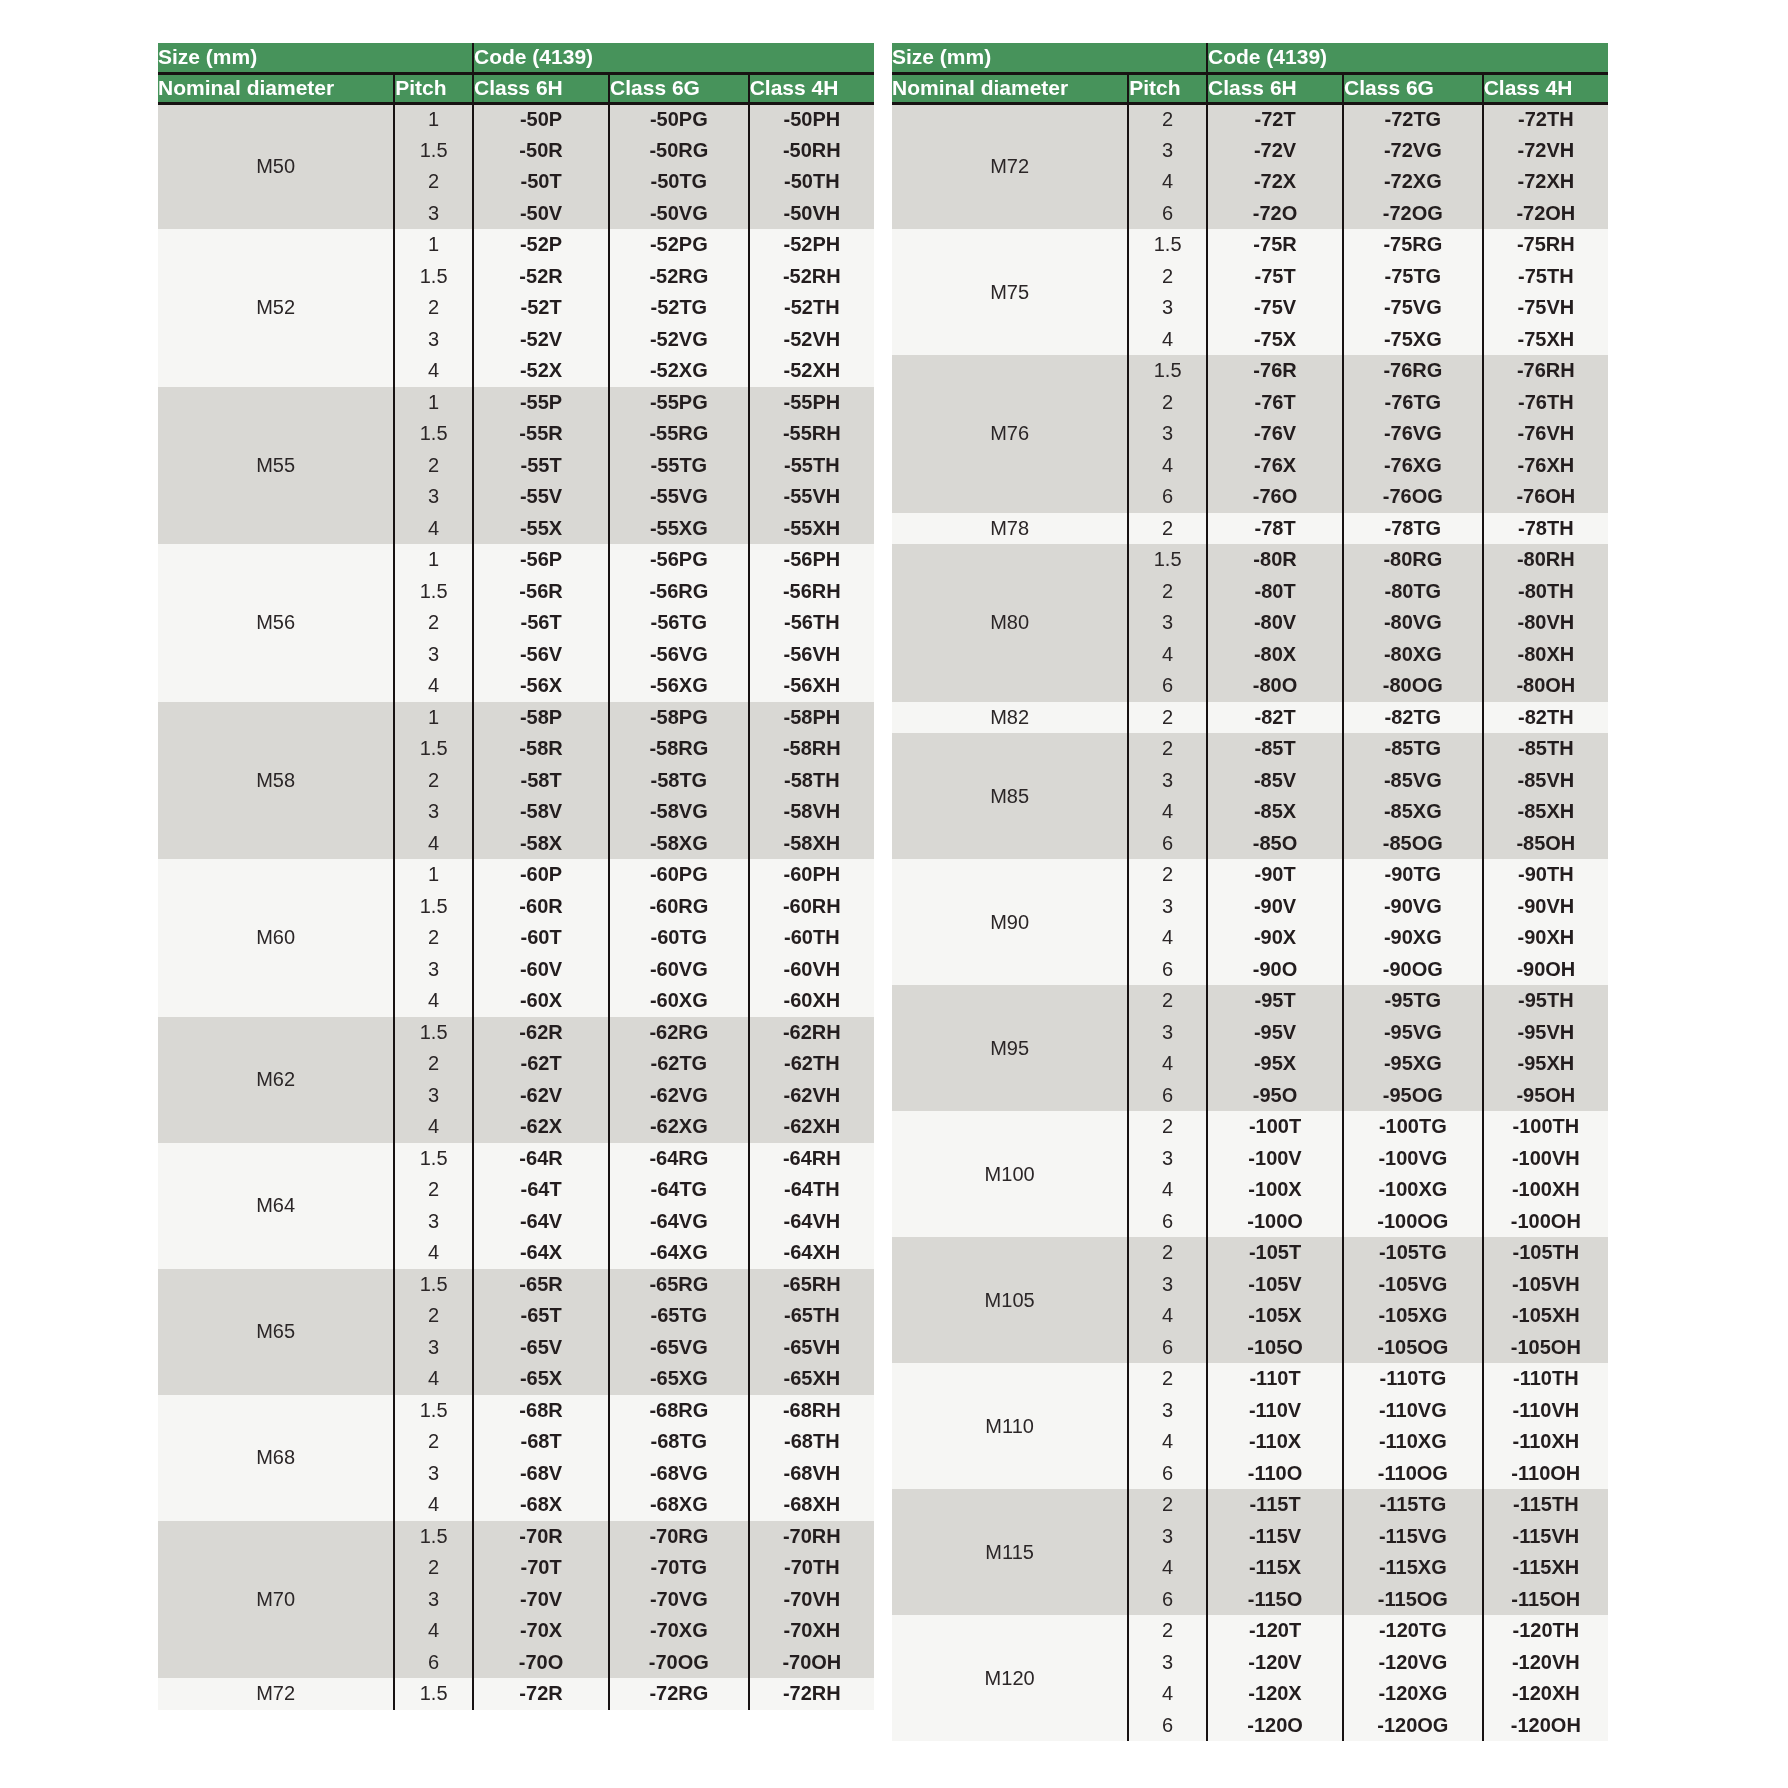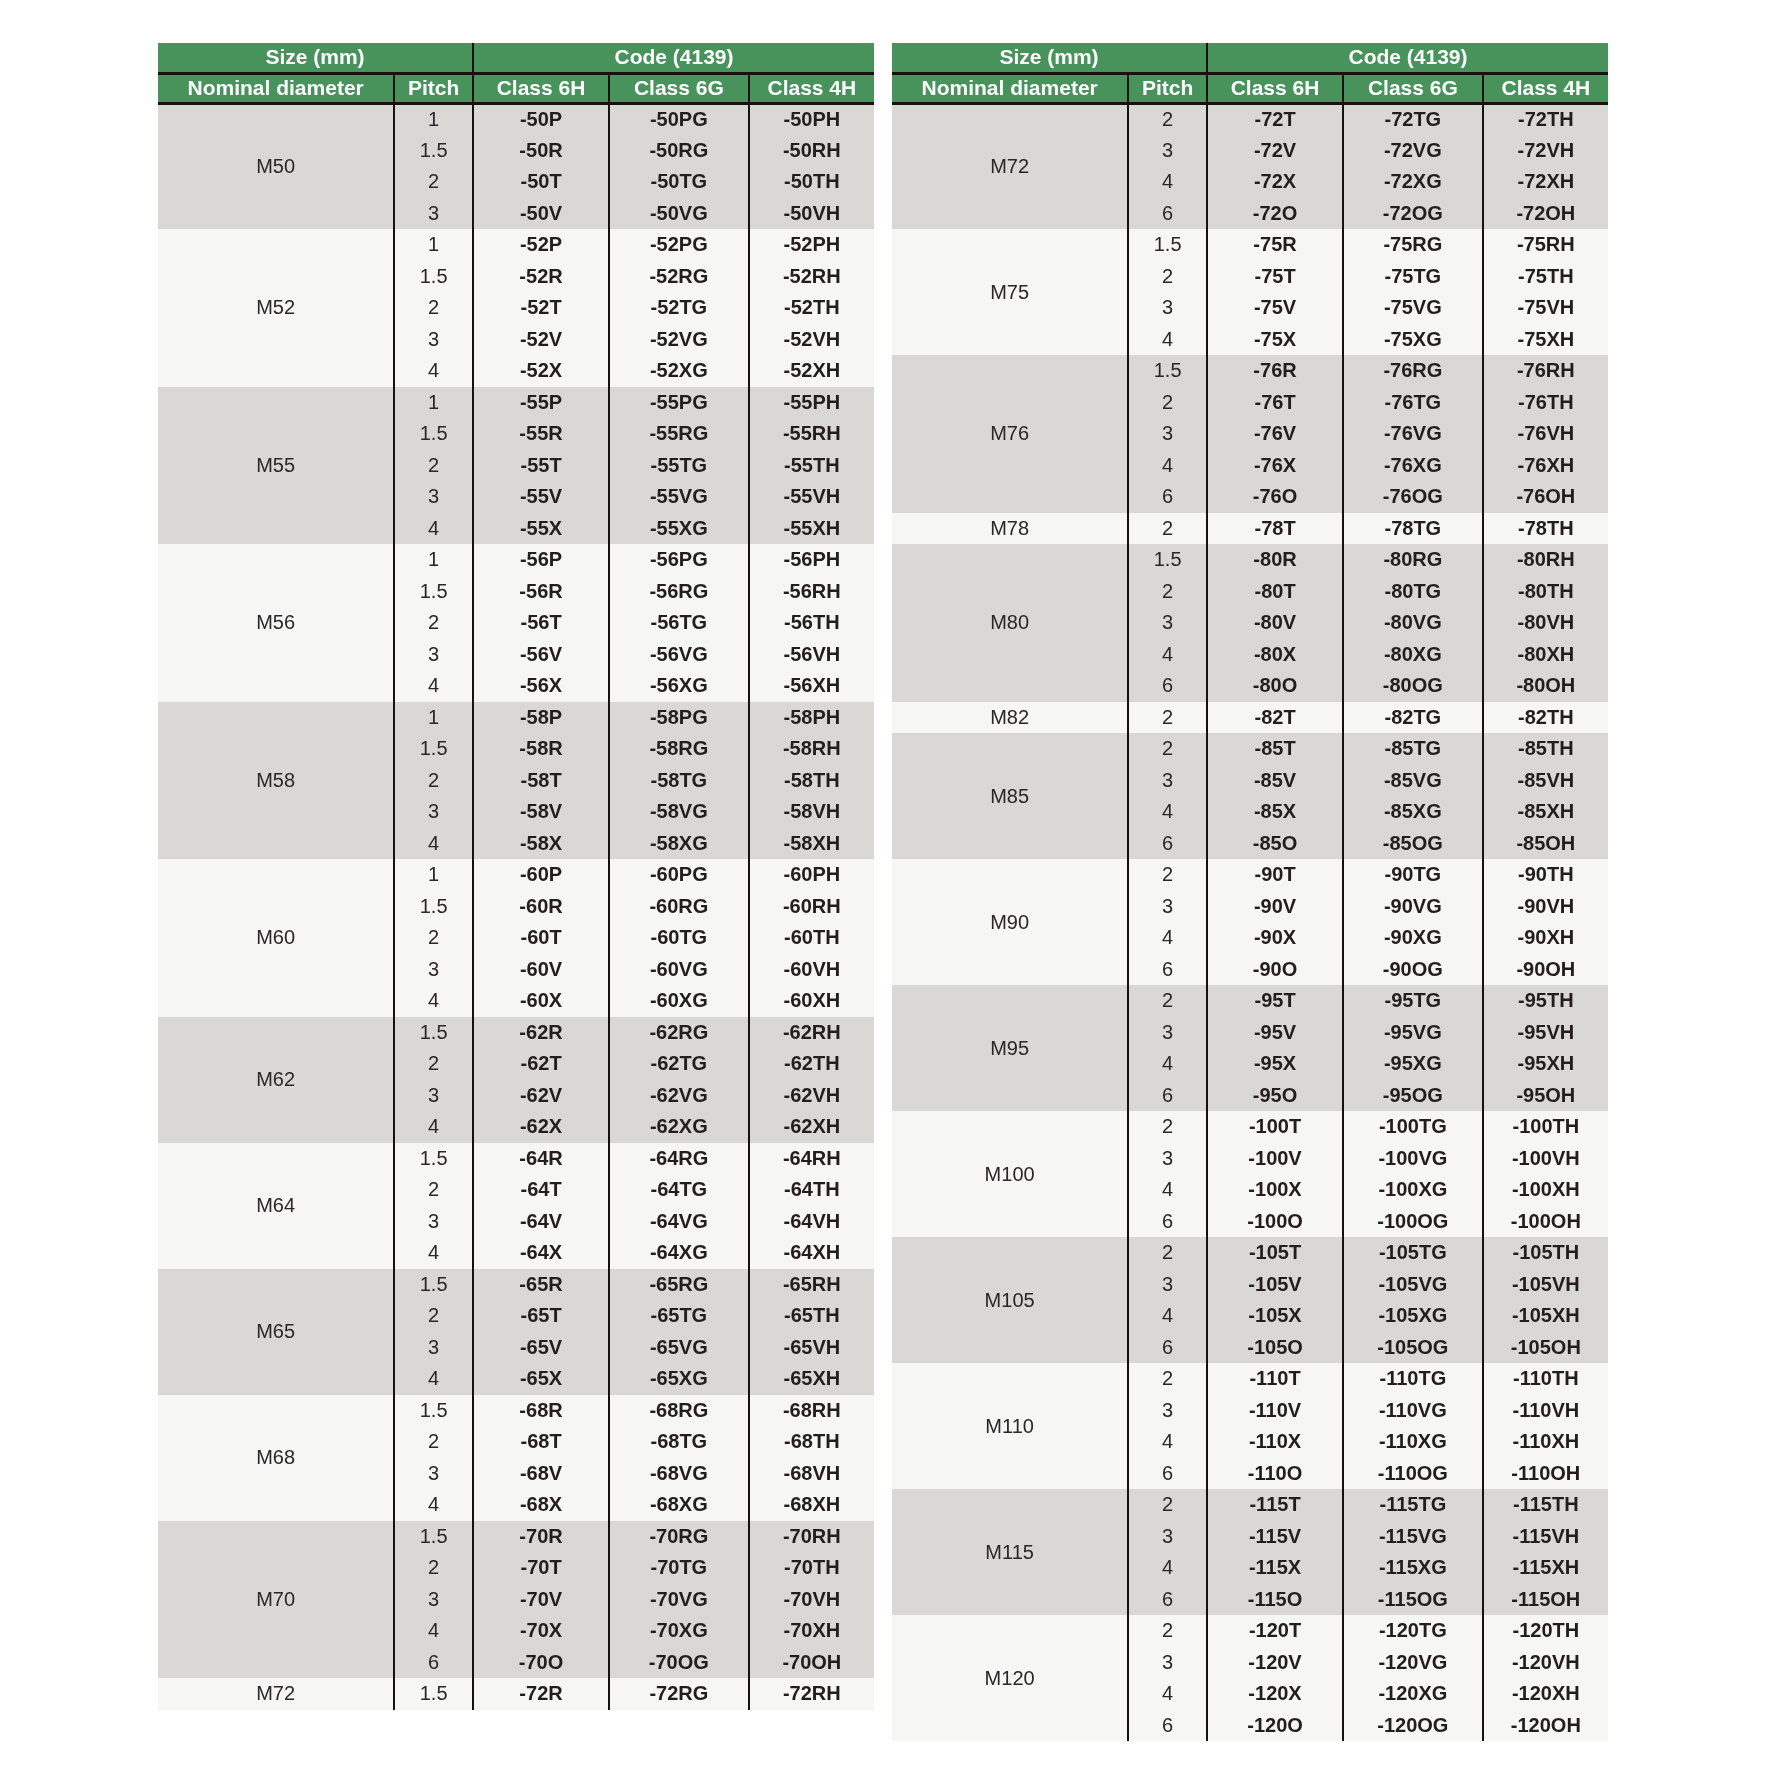--- a/index.html
+++ b/index.html
@@ -30,21 +30,21 @@
     border-collapse:collapse;
     table-layout:fixed;
     width:716px;
   }
   table.spec th{
     background:var(--green);
     color:var(--header-text);
     font-weight:bold;
     font-size:21px;
     height:30px;
-    text-align:center;
+    text-align:left;
     border-bottom:3px solid var(--border);
     padding:0;
   }
   table.spec td{
     height:31.5px;
     font-size:20px;
     text-align:center;
     vertical-align:middle;
     color:var(--plain-text);
     padding:0;

